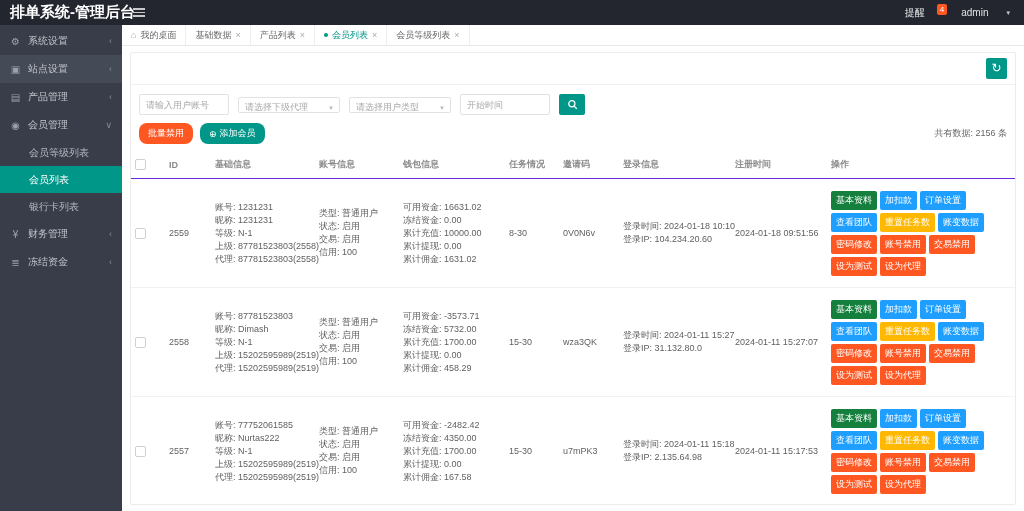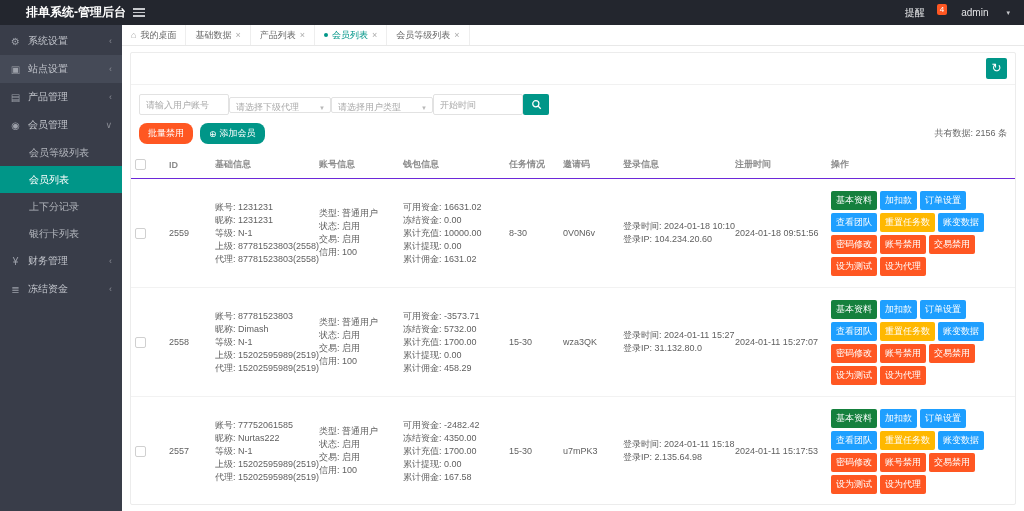--- a/index.html
+++ b/index.html
@@ -1,21 +1,21 @@
 <!DOCTYPE html>
 <html><head>
 <meta charset="utf-8">
 <style>
   *{margin:0;padding:0;box-sizing:border-box}
   html,body{width:1024px;height:511px;overflow:hidden}
   body{font-family:"Liberation Sans","DejaVu Sans",sans-serif;font-size:10px;color:#333;background:#fff}
 
   
   .topbar{height:25px;background:#23262e;display:flex;align-items:center;color:#fff}
-  .logo{width:122px;padding-left:26px;font-size:12px;font-weight:bold;white-space:nowrap}
+  .logo{width:122px;padding-left:10px;font-size:15px;font-weight:bold;white-space:nowrap}
   .hamburger{width:34px;height:25px;display:flex;flex-direction:column;justify-content:center;align-items:center;gap:2px;cursor:pointer}
   .hamburger i{display:block;width:12px;height:1.5px;background:#c7c9cd}
   .top-right{margin-left:auto;display:flex;align-items:center;gap:14px;padding-right:14px}
   .notice{color:#e3e4e6;font-size:10px;cursor:pointer;display:flex;align-items:flex-start;gap:12px}
   .badge{background:#ff5722;color:#fff;border-radius:2px;padding:0 3px;font-size:8px;line-height:11px;margin-top:-2px}
   .user{color:#e3e4e6;font-size:10px;cursor:pointer;display:flex;align-items:center;gap:18px}
   .user .caret{font-size:7px;color:#c7c9cd}
 
   
   .layout{display:flex;height:486px}
@@ -34,21 +34,21 @@
   .tab{display:flex;align-items:center;gap:4px;padding:0 9px;border-right:1px solid #eee;cursor:pointer;white-space:nowrap}
   .tab .ticon{color:#999;font-size:9px}
   .tab .x{color:#aaa;font-size:9px;cursor:pointer}
   .tab.active{color:#009688}
   .tab.active .dot{width:4px;height:4px;border-radius:50%;background:#009688;display:inline-block}
 
   
   .content{flex:1;margin:6px 8px 6px;border:1px solid #ececec;border-radius:2px;overflow:hidden;display:flex;flex-direction:column;background:#fff}
   .card-top{display:flex;justify-content:flex-end;padding:5px 8px;border-bottom:1px solid #f1f1f1}
   .refresh-btn{width:21px;height:21px;background:#009688;color:#fff;border:none;border-radius:2px;font-size:12px;line-height:21px;text-align:center;cursor:pointer}
-  .filters{display:flex;padding:9px 8px 6px;align-items:center}
+  .filters{display:flex;gap:9px;padding:9px 8px 6px;align-items:center}
   .f-input{width:90px;height:21px;border:1px solid #e2e2e2;border-radius:2px;padding:0 6px;font-size:9px;color:#333;outline:none;font-family:inherit}
   .f-input::placeholder{color:#a9a9a9}
   .f-select{position:relative;width:102px;height:16px;border:1px solid #e2e2e2;border-radius:2px;padding:0 14px 0 6px;line-height:19px;color:#a9a9a9;font-size:9px;cursor:pointer;background:#fff}
   .f-select .caret{position:absolute;right:5px;top:0;line-height:21px;font-size:6px;color:#b9b9b9}
   .search-btn{width:26px;height:21px;background:#009688;border:none;border-radius:2px;cursor:pointer;display:flex;align-items:center;justify-content:center}
   .btnrow{display:flex;align-items:center;gap:7px;padding:2px 8px 7px}
   .btn{height:21px;border:none;border-radius:8px;color:#fff;font-size:9px;padding:0 9px;cursor:pointer;display:flex;align-items:center;gap:3px;font-family:inherit}
   .btn-danger{background:#ff5722}
   .btn-add{background:#009688}
   .total{margin-left:auto;color:#666;font-size:9px}
@@ -108,21 +108,20 @@
       <span>产品管理</span>
       <span class="arrow">‹</span>
     </div>
     <div class="menu-item">
       <span class="mi-icon">◉</span>
       <span>会员管理</span>
       <span class="arrow">∨</span>
     </div>
     <div class="sub-item">会员等级列表</div>
     <div class="sub-item active">会员列表</div>
-    <div class="sub-item">上下分记录</div>
     <div class="sub-item">银行卡列表</div>
     <div class="menu-item">
       <span class="mi-icon">¥</span>
       <span>财务管理</span>
       <span class="arrow">‹</span>
     </div>
     <div class="menu-item">
       <span class="mi-icon">≣</span>
       <span>冻结资金</span>
       <span class="arrow">‹</span>

